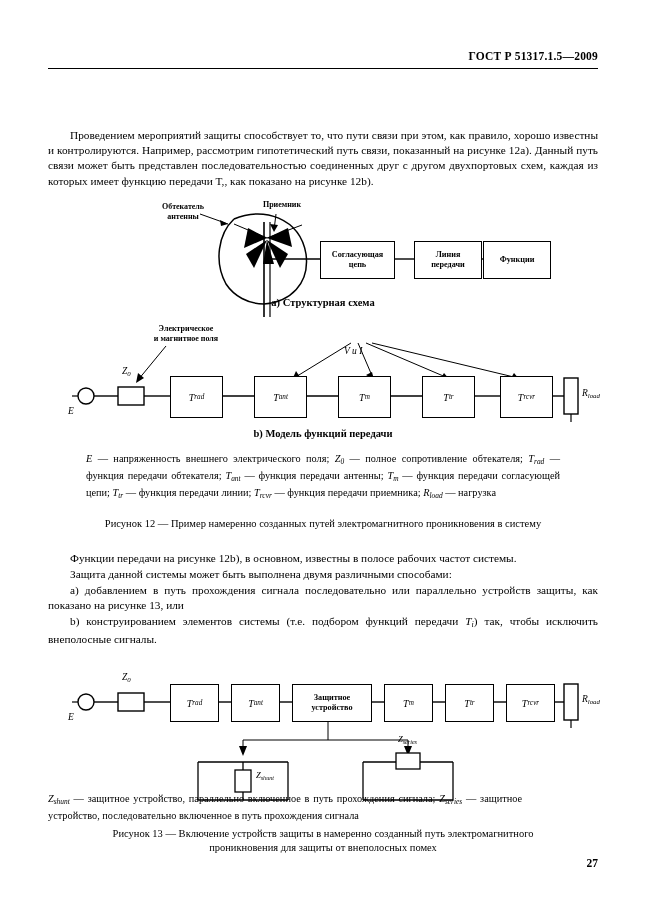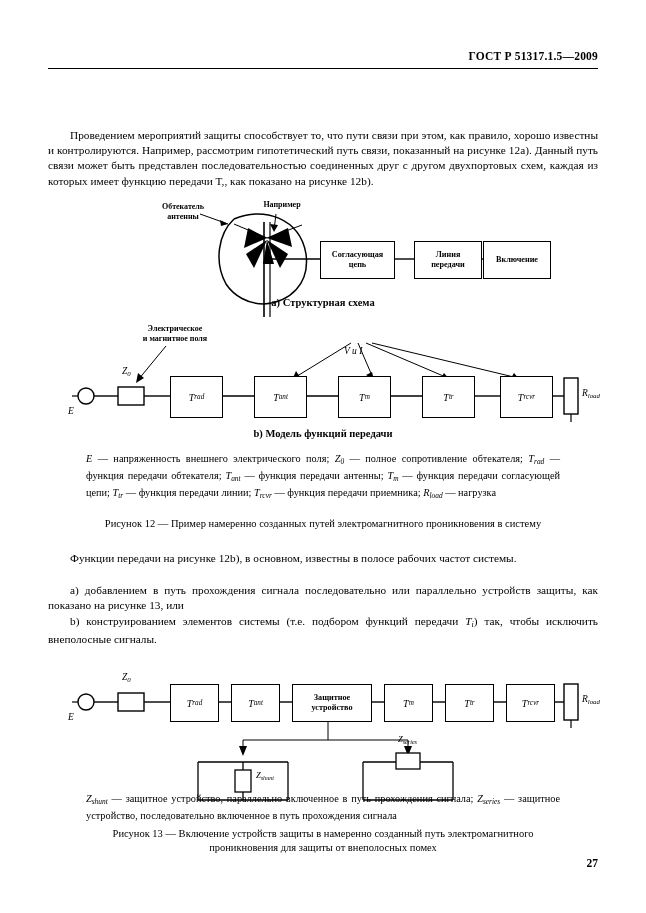--- a/index.html
+++ b/index.html
@@ -84,25 +84,25 @@
       <line x1="432" y1="67" x2="435" y2="67" stroke="#000" stroke-width="1.4"></line>
 
       <line x1="152" y1="22" x2="180" y2="32" stroke="#000" stroke-width="1"></line>
       <polygon points="180,32 172,28 173,34" fill="#000"></polygon>
 
       <line x1="228" y1="22" x2="226" y2="38" stroke="#000" stroke-width="1"></line>
       <polygon points="226,40 222,32 230,33" fill="#000"></polygon>
     </svg>
 
     <div class="lbl" style="left:100px;top:10px;width:70px;text-align:center;">Обтекатель<br>антенны</div>
-    <div class="lbl" style="left:204px;top:8px;width:60px;text-align:center;">Например</div>
+    <div class="lbl" style="left:204px;top:8px;width:60px;text-align:center;">Приемник</div>
 
     <div class="bx" style="left:366px;top:49px;width:66px;height:36px;">Линия<br>передачи</div>
     <div class="bx" style="left:272px;top:49px;width:73px;height:36px;">Согласующая<br>цепь</div>
-    <div class="bx" style="left:435px;top:49px;width:66px;height:36px;">Включение</div>
+    <div class="bx" style="left:435px;top:49px;width:66px;height:36px;">Функции</div>
 
     <div class="cap" style="position:absolute;left:0;top:105px;width:550px;">а) Структурная схема</div>
   </div>
 
   <div class="fig" style="top:318px;height:130px;">
     <svg width="550" height="130">
 
       <line x1="118" y1="28" x2="90" y2="62" stroke="#000" stroke-width="1"></line>
       <polygon points="88,65 90,55 96,60" fill="#000"></polygon>
 
@@ -125,21 +125,21 @@
 
       <circle cx="38" cy="78" r="8" fill="none" stroke="#000" stroke-width="1.4"></circle>
       <line x1="30" y1="78" x2="24" y2="78" stroke="#000" stroke-width="1.2"></line>
 
       <rect x="70" y="69" width="26" height="18" fill="#fff" stroke="#000" stroke-width="1.4"></rect>
 
       <rect x="516" y="60" width="14" height="36" fill="#fff" stroke="#000" stroke-width="1.4"></rect>
       <line x1="523" y1="96" x2="523" y2="104" stroke="#000" stroke-width="1.2"></line>
     </svg>
 
-    <div class="lbl" style="left:77px;top:6px;width:100px;text-align:center;">Электрическое<br>и магнитное поля</div>
+    <div class="lbl" style="left:88px;top:6px;width:100px;text-align:center;">Электрическое<br>и магнитное поля</div>
     <div class="lbl-i" style="left:296px;top:8px;margin-top:20px;">V и I</div>
 
     <div class="lbl-i" style="left:20px;top:88px;">E</div>
     <div class="lbl-i" style="left:74px;top:48px;">Z<span class="sub">0</span></div>
     <div class="lbl-i" style="left:534px;top:70px;">R<span class="sub">load</span></div>
 
     <div class="bx-t" style="left:122px;top:58px;width:51px;height:40px;">T<span class="sub">rad</span></div>
     <div class="bx-t" style="left:206px;top:58px;width:51px;height:40px;">T<span class="sub">ant</span></div>
     <div class="bx-t" style="left:290px;top:58px;width:51px;height:40px;">T<span class="sub">m</span></div>
     <div class="bx-t" style="left:374px;top:58px;width:51px;height:40px;">T<span class="sub">tr</span></div>
@@ -150,20 +150,21 @@
 
   <div class="fig" style="top:452px;">
     <div class="capline" style="margin-left:38px;width:474px;">
       <i>E</i> — напряженность внешнего электрического поля; <i>Z</i><span class="sub"><i>0</i></span> — полное сопротивление обтекателя; <i>T<span class="sub">rad</span></i> — функция передачи обтекателя; <i>T<span class="sub">ant</span></i> — функция передачи антенны; <i>T<span class="sub">m</span></i> — функция передачи согласующей цепи; <i>T<span class="sub">tr</span></i> — функция передачи линии; <i>T<span class="sub">rcvr</span></i> — функция передачи приемника; <i>R<span class="sub">load</span></i> — нагрузка
     </div>
   </div>
 
   <div class="fig figcap" style="top:517px;">Рисунок 12 — Пример намеренно созданных путей электромагнитного проникновения в систему</div>
 
   <div class="body-text" style="top:551px;text-indent:22px;">Функции передачи на рисунке 12b), в основном, известны в полосе рабочих частот системы.</div>
+  <div class="body-text" style="top:567px;text-indent:22px;">Защита данной системы может быть выполнена двумя различными способами:</div>
   <div class="body-text" style="top:583px;text-indent:22px;">а) добавлением в путь прохождения сигнала последовательно или параллельно устройств защиты, как показано на рисунке 13, или</div>
   <div class="body-text" style="top:614px;text-indent:22px;">b) конструированием элементов системы (т.е. подбором функций передачи  <i>T<span class="sub">i</span></i>) так, чтобы исключить внеполосные сигналы.</div>
 
   <div class="fig" style="top:672px;height:110px;">
     <svg width="550" height="110">
 
       <line x1="46" y1="30" x2="70" y2="30" stroke="#000" stroke-width="1.4"></line>
       <line x1="96" y1="30" x2="122" y2="30" stroke="#000" stroke-width="1.4"></line>
       <line x1="169" y1="30" x2="183" y2="30" stroke="#000" stroke-width="1.4"></line>
       <line x1="230" y1="30" x2="244" y2="30" stroke="#000" stroke-width="1.4"></line>
@@ -210,21 +211,21 @@
     <div class="bx" style="left:244px;top:12px;width:78px;height:36px;font-size:8.2px;">Защитное<br>устройство</div>
     <div class="bx-t" style="left:336px;top:12px;width:47px;height:36px;">T<span class="sub">m</span></div>
     <div class="bx-t" style="left:397px;top:12px;width:47px;height:36px;">T<span class="sub">tr</span></div>
     <div class="bx-t" style="left:458px;top:12px;width:47px;height:36px;">T<span class="sub">rcvr</span></div>
 
     <div class="lbl-i" style="left:208px;top:98px;font-size:8.5px;">Z<span class="sub">shunt</span></div>
     <div class="lbl-i" style="left:350px;top:62px;font-size:8.5px;">Z<span class="sub">series</span></div>
   </div>
 
   <div class="fig" style="top:792px;">
-    <div class="capline" style="margin-left:38px;width:474px;">
+    <div class="capline" style="width:474px;">
       <i>Z<span class="sub">shunt</span></i> — защитное устройство, параллельно включенное в путь прохождения сигнала; <i>Z<span class="sub">series</span></i> — защитное устройство, последовательно включенное в путь прохождения сигнала
     </div>
   </div>
 
   <div class="fig" style="top:827px;">
     <div class="figcap" style="padding:0 40px;">Рисунок 13 — Включение устройств защиты в намеренно созданный путь электромагнитного проникновения для защиты от внеполосных помех</div>
   </div>
 
   <div class="pgnum">27</div>
 </div>

